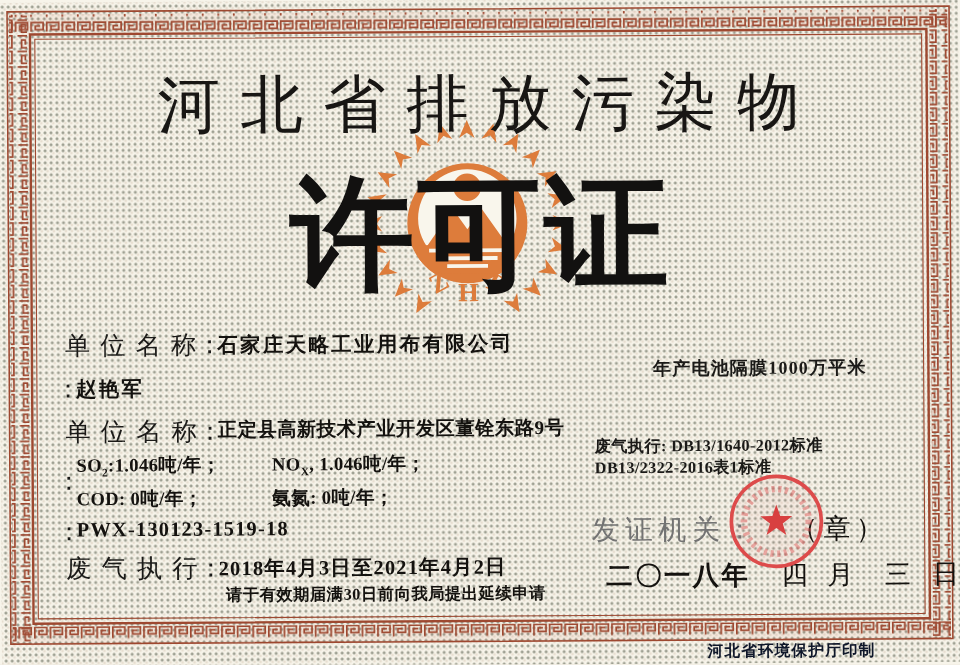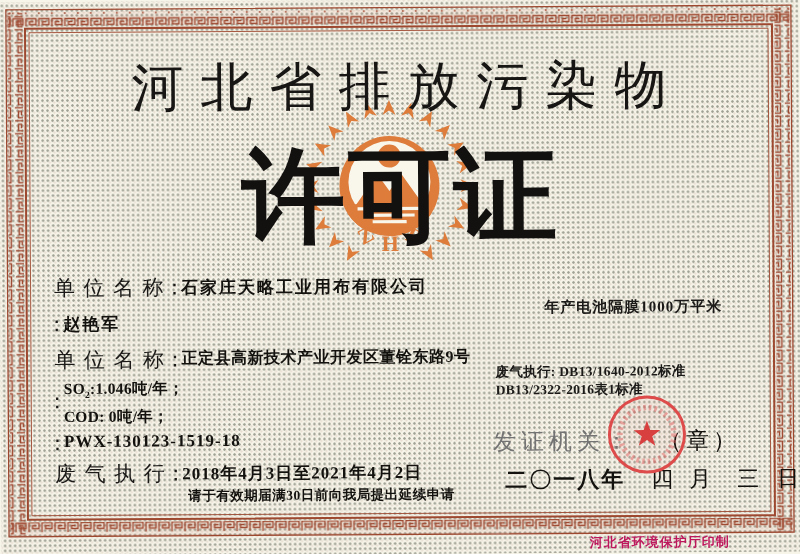--- a/index.html
+++ b/index.html
@@ -33,21 +33,21 @@
   .vnote{font-weight:700;font-size:13.5px;letter-spacing:0.5px;margin:2px 0 0 6px;white-space:nowrap;}
   .cap{position:absolute;left:544px;top:299px;z-index:4;font-weight:700;font-size:15px;letter-spacing:1px;color:#1b1a18;white-space:nowrap;}
   .std{position:absolute;left:495px;top:364px;z-index:4;font-weight:700;font-size:13.5px;line-height:18px;letter-spacing:0.3px;color:#1b1a18;white-space:nowrap;}
   .issuer{position:absolute;left:492px;top:427px;z-index:4;font-size:23px;letter-spacing:5px;color:#737373;white-space:nowrap;}
   .zhang{position:absolute;left:658px;top:427px;z-index:4;font-size:23px;letter-spacing:4px;color:#14120f;white-space:nowrap;}
   .seal{position:absolute;left:598px;top:390px;z-index:6;}
   .date{position:absolute;left:504px;top:466px;z-index:4;display:flex;align-items:baseline;
         font-size:22px;color:#14120f;white-space:nowrap;}
   .date .yr{letter-spacing:2px;font-weight:bold;}
   .g1{width:26px;} .g2{width:16px;} .g3{width:26px;} .g4{width:18px;}
-  .print{position:absolute;left:588px;top:535px;z-index:4;font-weight:700;font-size:13px;letter-spacing:1px;color:#be185d;white-space:nowrap;}
+  .print{position:absolute;left:588px;top:535px;z-index:4;font-weight:700;font-size:13px;letter-spacing:1px;color:#0f172a;white-space:nowrap;}
 </style>
 </head>
 <body>
 
 <div class="page">
  <div class="tilt">
   <div class="dots"></div>
 
   <svg class="frame" width="800" height="554">
     <defs>
@@ -131,23 +131,25 @@
   <div class="row r3">
     <span class="lbl">单位名称</span>
     <span class="colon">：</span>
     <span class="val">正定县高新技术产业开发区董铨东路9号</span>
   </div>
   <div class="row r4">
     <span class="colon">：</span>
     <span class="val" style="padding-top:0;">
       <span class="pline">
         <span class="pitem w1"><span>SO</span><sub>2</sub><span>:1.046吨/年；</span></span>
+        <span class="pitem"><span>NO</span><sub>X</sub><span>, 1.046吨/年；</span></span>
       </span>
       <span class="pline">
         <span class="pitem w1"><span>COD</span><sub></sub><span>: 0吨/年；</span></span>
+        <span class="pitem"><span>氨氮</span><sub></sub><span>: 0吨/年；</span></span>
       </span>
     </span>
   </div>
   <div class="row r5">
     <span class="colon">：</span>
     <span class="val">PWX-130123-1519-18</span>
   </div>
   <div class="row r6">
     <span class="lbl">废气执行</span>
     <span class="colon">：</span>

